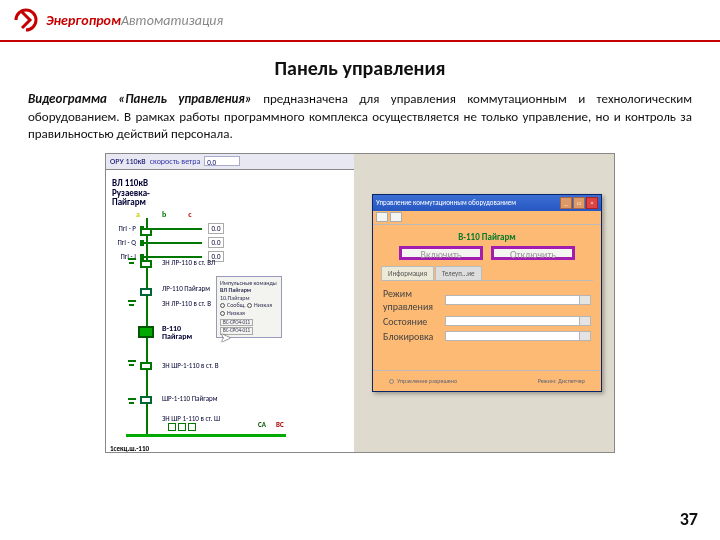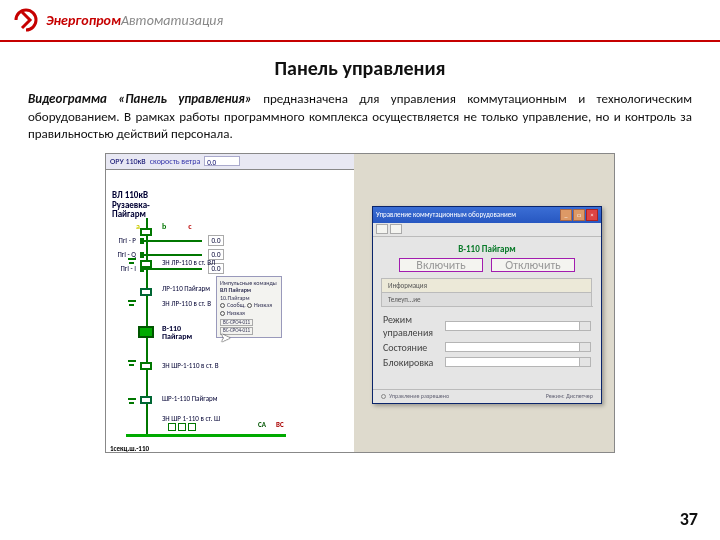--- a/index.html
+++ b/index.html
@@ -11,21 +11,21 @@
   .brand .b1 { color: #c60000; font-weight: bold; }
   .brand .b2 { color: #888; }
   .title { text-align: center; font-size: 20px; font-weight: bold; color: #111; margin: 14px 0 10px; }
   .desc { font-size: 13px; color: #111; padding: 0 28px; text-align: justify; line-height: 1.35; }
   .desc .em { font-style: italic; font-weight: bold; }
   .figure { width: 510px; height: 300px; margin: 10px auto 0; border: 1px solid #888; position: relative; background: #f7f7f5; overflow: hidden; }
   
   .scada { position: absolute; left: 0; top: 0; width: 248px; height: 100%; background: #fff; }
   .scada-top { height: 16px; background: #e8e8f3; border-bottom: 1px solid #888; display: flex; align-items: center; font-size: 8px; color: #006; padding-left: 4px; gap: 4px; }
   .top-seg { width: 36px; height: 10px; background: #fff; border: 1px solid #aac; }
-  .scada-body { padding: 20px 6px; font-size: 8px; color: #003; }
+  .scada-body { padding: 8px 6px; font-size: 8px; color: #003; }
   .vl-caption { font-weight: bold; font-size: 9px; line-height: 1.1; margin-bottom: 2px; }
   .phases { display: flex; gap: 22px; margin: 2px 0 4px 24px; font-weight: bold; font-size: 8px; }
   .phase-a { color: #cc0; }
   .phase-b { color: #070; }
   .phase-c { color: #b00; }
   .row { display: flex; align-items: center; margin: 3px 0; font-size: 7px; }
   .row-label { width: 24px; text-align: right; margin-right: 6px; }
   .bus { width: 60px; height: 2px; background: #070; position: relative; }
   .bus::before { content: ''; position: absolute; left: -2px; top: -2px; width: 4px; height: 6px; background: #070; }
   .val { margin-left: 6px; border: 1px solid #aaa; padding: 0 2px; min-width: 16px; text-align: center; font-size: 7px; }
@@ -59,40 +59,40 @@
   .bb-nodes { position: absolute; left: 62px; top: 262px; }
   .bb-sm { width: 8px; height: 8px; border: 1px solid #070; display: inline-block; margin-right: 2px; }
   
   .cursor { position: absolute; left: 114px; top: 176px; font-size: 13px; color: #fff; text-shadow: 0 0 1px #000, 0 0 1px #000; z-index: 5; }
   
   .info-pop { position: absolute; left: 110px; top: 122px; width: 66px; border: 1px solid #99b; background: #f3f3f0; padding: 2px 3px; font-size: 6px; line-height: 1.1; color: #335; }
   .info-pop .ir { display: block; margin: 1px 0; }
   .info-pop .tag { display: inline-block; border: 1px solid #aaa; padding: 0 2px; margin-top: 1px; font-size: 5px; }
   .radio { display: inline-block; width: 5px; height: 5px; border: 1px solid #555; border-radius: 50%; margin-right: 2px; vertical-align: middle; }
   
-  .win { position: absolute; right: 12px; top: 52px; width: 230px; height: 198px; background: #e5e5e5; border: 1px solid #0a246a; box-shadow: 2px 2px 4px rgba(0,0,0,.3); font-size: 7px; }
+  .win { position: absolute; right: 12px; top: 40px; width: 230px; height: 198px; background: #fdba74; border: 1px solid #0a246a; box-shadow: 2px 2px 4px rgba(0,0,0,.3); font-size: 7px; }
   .win-title { height: 16px; background: linear-gradient(#3b6ed5, #2757c1); color: #fff; display: flex; align-items: center; padding: 0 3px; font-size: 7px; justify-content: space-between; }
   .win-title-txt { flex: 1; }
   .win-btns { display: flex; gap: 1px; }
   .win-btn { width: 12px; height: 12px; background: #d96; border: 1px solid #a64; font-size: 6px; text-align: center; line-height: 10px; color: #fff; }
   .win-btn.cls { background: #d44; border-color: #a22; }
   .win-toolbar { height: 14px; border-bottom: 1px solid #bbb; display: flex; align-items: center; padding-left: 3px; gap: 2px; }
   .tbtn { width: 12px; height: 10px; border: 1px solid #aaa; background: #f4f4f0; }
   .win-body { padding: 6px 8px; }
   .dev-title { text-align: center; color: #0a7a2a; font-weight: bold; font-size: 9px; margin-bottom: 4px; }
   .btn-row { display: flex; gap: 8px; justify-content: center; margin-bottom: 6px; }
-  .wbtn { width: 84px; height: 14px; border: 1px solid #a21caf; background: #f4f4f0; text-align: center; line-height: 12px; font-size: 12px; color: #999; }
-  .tabstrip { display: flex; border-bottom: 1px solid #bbb; font-size: 7px; flex-direction: column; }
+  .wbtn { width: 84px; height: 14px; border: 3px solid #a21caf; background: #f4f4f0; text-align: center; line-height: 12px; font-size: 10px; color: #999; }
+  .tabstrip { display: flex; border-bottom: 1px solid #bbb; font-size: 7px; }
   .tab { padding: 2px 6px; border: 1px solid #bbb; border-bottom: none; background: #ece9d8; margin-right: 1px; color: #555; }
   .form { padding: 4px 2px; }
   .frow { display: flex; align-items: center; margin: 2px 0; }
   .flabel { width: 62px; font-size: 10px; color: #444; }
   .finput { flex: 1; height: 10px; border: 1px solid #b5b5b5; background: #fff; position: relative; }
   .finput::after { content: ''; position: absolute; right: 0; top: 0; width: 10px; height: 100%; background: #e4e4e4; border-left: 1px solid #b5b5b5; }
-  .win-status { position: absolute; bottom: 0; left: 0; right: 0; height: 14px; border-top: 1px solid #bbb; display: flex; align-items: center; padding: 0 8px; font-size: 6px; color: #667; justify-content: space-between; }
+  .win-status { position: absolute; bottom: 0; left: 0; right: 0; height: 21px; border-top: 1px solid #bbb; display: flex; align-items: center; padding: 0 16px; font-size: 6px; color: #667; justify-content: space-between; }
   .bullet { display: inline-block; width: 5px; height: 5px; border: 1px solid #888; border-radius: 50%; margin-right: 3px; vertical-align: middle; }
   .page-num { position: absolute; right: 22px; bottom: 10px; font-size: 18px; font-weight: bold; color: #111; }
   .scada-bwrap { position: absolute; right: 0; top: 0; width: 262px; height: 100%; background: #dedacd; }
 </style>
 </head>
 <body>
 
 <div class="header">
   <span class="logo-icon">
     <svg viewBox="0 0 28 28">

